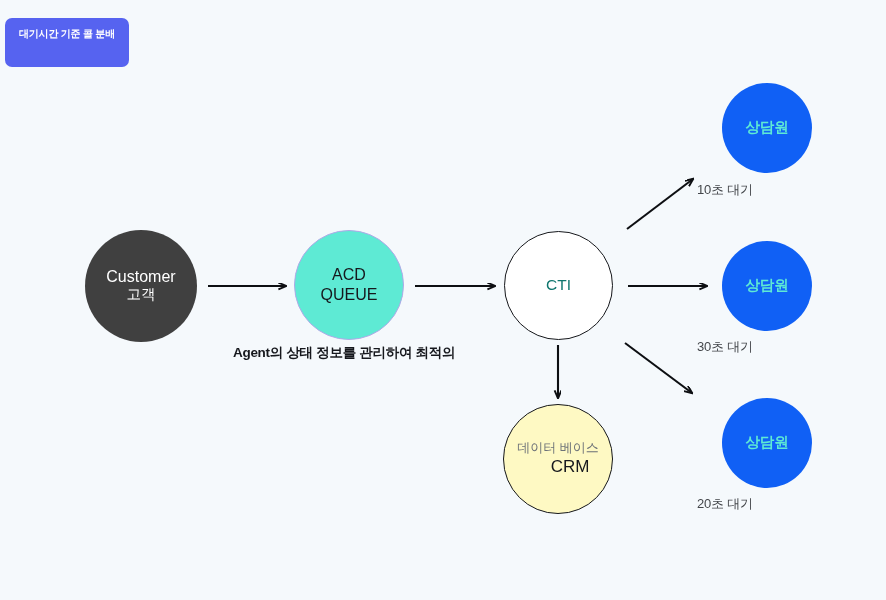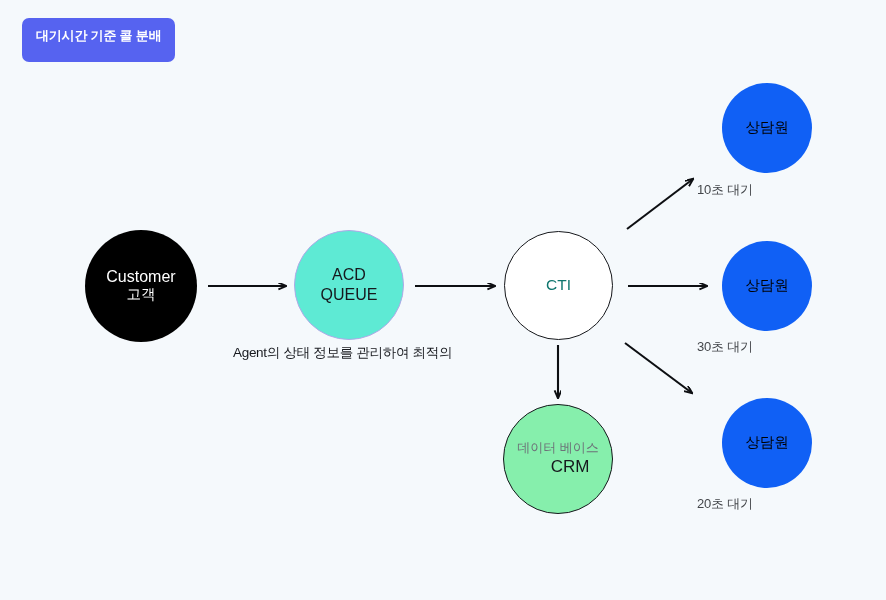--- a/index.html
+++ b/index.html
@@ -18,27 +18,27 @@
     position: absolute;
     left: 0;
     top: 0;
     width: 886px;
     height: 600px;
   }
   .abs { position: absolute; }
 
   
   #title-badge {
-    left: 22px;
+    left: 5px;
     top: 18px;
     background: #5663f0;
     color: #ffffff;
     border-radius: 7px;
-    padding: 11px 14px 20px 14px;
-    font-size: 13px;
+    padding: 11px 14px 28px 14px;
+    font-size: 10px;
     font-weight: 600;
     letter-spacing: -0.2px;
     line-height: 1;
     white-space: nowrap;
   }
 
   
   .node {
     border-radius: 50%;
     display: flex;
@@ -48,21 +48,21 @@
     box-sizing: border-box;
     text-align: center;
     line-height: 1.22;
   }
 
   #node-customer {
     left: 85px;
     top: 230px;
     width: 112px;
     height: 112px;
-    background: #000000;
+    background: #404040;
     color: #ffffff;
   }
   #node-customer .line-1 { font-size: 16px; }
   #node-customer .line-2 { font-size: 14.5px; font-family: Liberation Mono, monospace; }
 
   #node-acd {
     left: 294px;
     top: 230px;
     width: 110px;
     height: 110px;
@@ -82,42 +82,42 @@
     border: 1.1px solid #15171b;
     color: #0f766e;
   }
   #node-cti .line-1 { font-size: 15.5px; }
 
   #node-crm {
     left: 503px;
     top: 404px;
     width: 110px;
     height: 110px;
-    background: #86efac;
+    background: #fef9c3;
     border: 1.1px solid #15171b;
   }
   #node-crm .line-1 {
     font-size: 13px;
     color: #6d7278;
     margin-bottom: 1px;
   }
   #node-crm .line-2 {
     font-size: 17px;
     color: #16181d;
     font-weight: 400;
     margin-left: 24px;
   }
 
   .node-agent {
     width: 90px;
     height: 90px;
     background: #1060f5;
-    color: #000000;
+    color: #5eead4;
     font-size: 14.5px;
-    font-weight: 400;
+    font-weight: 700;
     letter-spacing: -0.1px;
   }
   #node-agent-0 { left: 722px; top: 83px; }
   #node-agent-1 { left: 722px; top: 241px; }
   #node-agent-2 { left: 722px; top: 398px; }
 
   .agent-caption {
     width: 140px;
     text-align: left;
     font-size: 13px;
@@ -126,21 +126,21 @@
   }
   #caption-agent-0 { left: 697px; top: 181px; }
   #caption-agent-1 { left: 697px; top: 338px; }
   #caption-agent-2 { left: 697px; top: 495px; }
 
   
   #acd-note {
     left: 233px;
     top: 343px;
     font-size: 13.5px;
-    font-weight: 400;
+    font-weight: 700;
     color: #16181d;
     line-height: 1.45;
     letter-spacing: -0.3px;
     white-space: nowrap;
   }
 </style>
 </head>
 <body>
 
 <svg id="canvas" viewBox="0 0 886 600" xmlns="http://www.w3.org/2000/svg">

